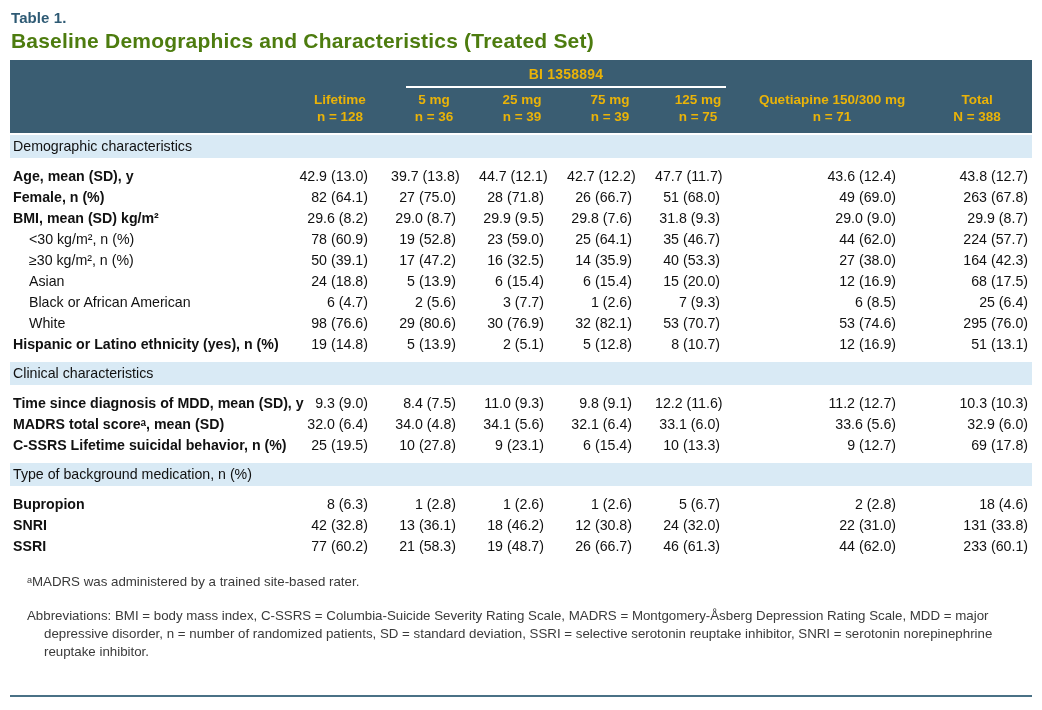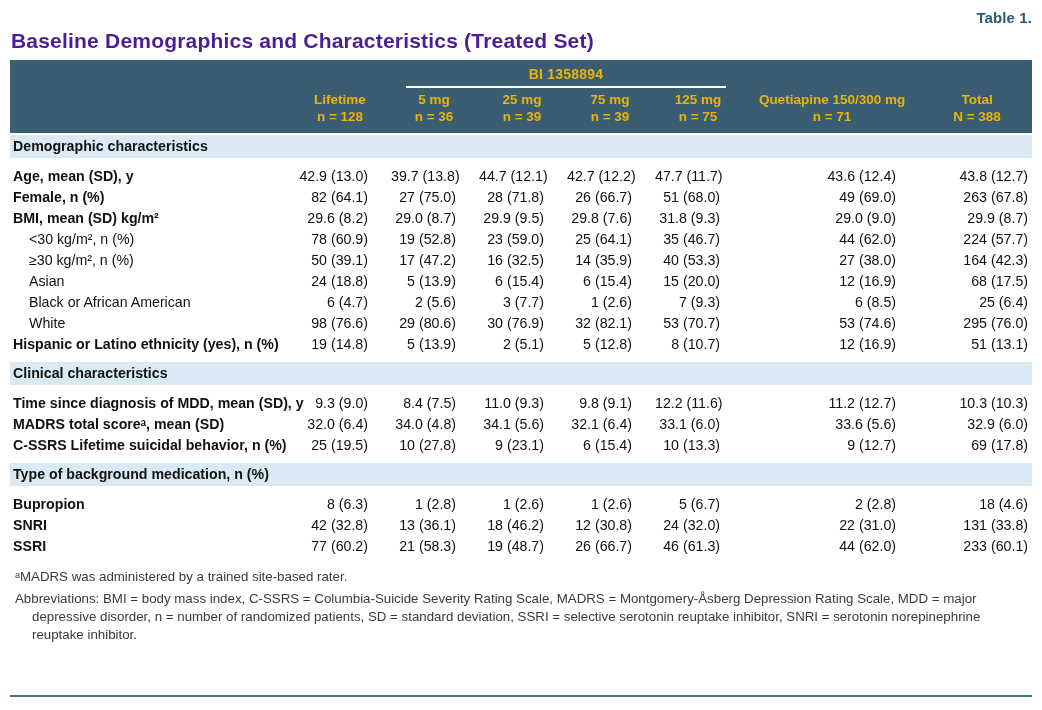--- a/index.html
+++ b/index.html
@@ -5,55 +5,55 @@
   html, body { margin: 0; padding: 0; background: #ffffff; }
   body {
     width: 1042px; height: 710px; overflow: hidden;
     font-family: "Liberation Sans", "DejaVu Sans", sans-serif;
     color: #111;
   }
   .wrap { position: relative; box-sizing: border-box; width: 1042px; height: 710px; padding: 6px 10px 0 10px; }
 
   .eyebrow {
     color: #2e5a74; font-weight: bold; font-size: 15px;
-    margin: 3px 0 3px 1px; letter-spacing: 0.1px; text-align: right;
+    margin: 3px 0 3px 1px; letter-spacing: 0.1px;
   }
   .title {
-    color: #4c1d95; font-weight: bold; font-size: 21px;
+    color: #4d7c0f; font-weight: bold; font-size: 21px;
     margin: 0 0 7px 1px; letter-spacing: 0.2px;
   }
 
   table.demo { border-collapse: collapse; table-layout: fixed; width: 1022px; }
   table.demo th, table.demo td { box-sizing: border-box; }
 
   thead th { background: #3a5d72; color: #eab308; font-weight: bold; padding: 0; }
   tr.group-row th { height: 28px; vertical-align: bottom; font-size: 14px; }
   .group-inner {
     border-bottom: 2px solid #ffffff; padding-bottom: 4px; margin: 0 16px;
     text-align: center; letter-spacing: 0.2px;
   }
   tr.cols-row th { height: 46px; vertical-align: middle; text-align: center; font-size: 13.5px; padding-bottom: 5px; }
   tr.cols-row th .l1 { line-height: 17px; }
   tr.cols-row th .l2 { line-height: 17px; font-weight: bold; }
 
   tbody td { font-size: 14.2px; line-height: 19px; color: #111; }
   tr.section-row td {
-    background: #d9eaf5; font-weight: bold; height: 24px;
+    background: #d9eaf5; font-weight: normal; height: 24px;
     padding: 2px 0 2px 3px; border-top: 7px solid #ffffff; border-bottom: 8px solid #ffffff;
   }
   tbody tr.section-row:first-child td { border-top-width: 2px; }
   td.row-label { text-align: left; padding-left: 3px; font-weight: normal; white-space: nowrap; }
   td.row-label.b { font-weight: bold; margin-left: 16px; }
   td.row-label.ind { padding-left: 19px; }
   td.val { text-align: right; padding-right: 22px; white-space: nowrap; font-weight: normal; }
   td.val.c5 { padding-right: 26px; }
   td.val.c6 { padding-right: 4px; }
 
   .footnotes { margin: 11px 0 0 1px; color: #3a3a3a; font-size: 13.3px; line-height: 18px; }
-  .footnotes p { margin: 4px; }
+  .footnotes p { margin: 16px; }
   .footnotes p.hang { padding-left: 17px; text-indent: -17px; }
 
   .bottom-rule {
     position: absolute; left: 10px; right: 10px; bottom: 13px;
     height: 2px; background: #4a7186;
   }
 </style>
 </head>
 <body>
 

